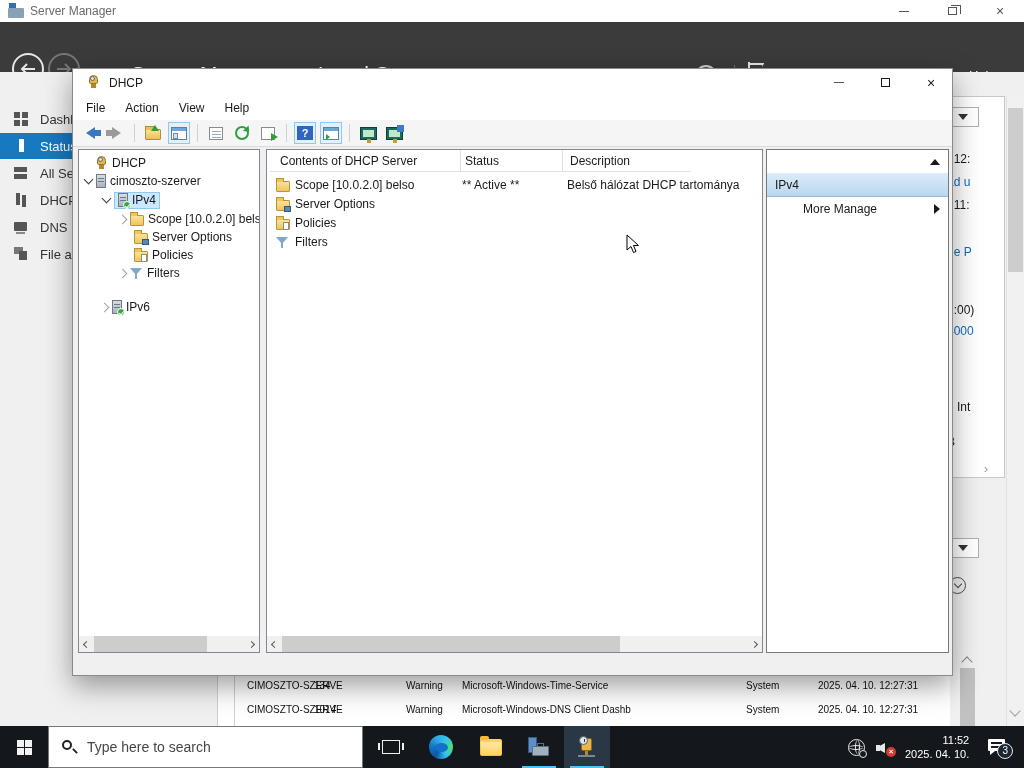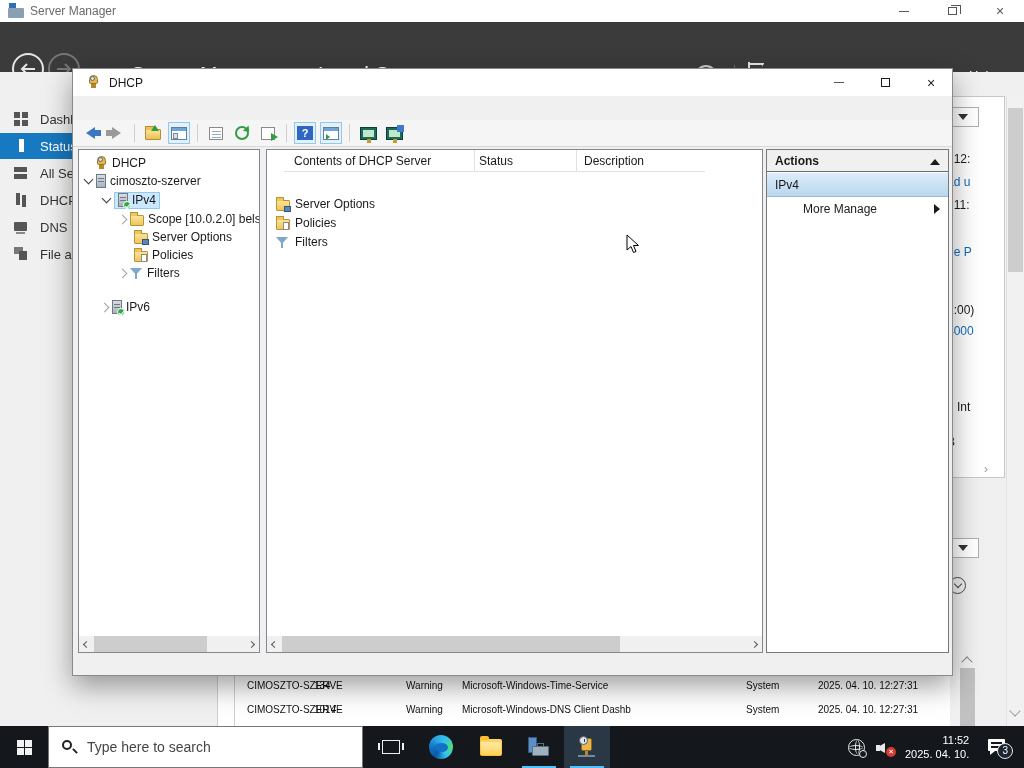--- a/index.html
+++ b/index.html
@@ -130,21 +130,21 @@
   .ic-check { position:absolute; right:-4px; bottom:-3px; width:8px; height:8px; background:#2eaa3e; border-radius:50%; border:1px solid #fff; }
   .ic-check:after { content:""; position:absolute; left:2px; top:1px; width:2px; height:4px; border-right:1.5px solid #fff; border-bottom:1.5px solid #fff; transform:rotate(40deg); }
   .ic-folder { width:14px; height:11px; background:linear-gradient(#fbe394,#edc65c); border:1px solid #b9933c; border-radius:1px; margin-top:2px; }
   .ic-folder:before { content:""; position:absolute; left:-1px; top:-4px; width:6px; height:3px; background:#edc65c; border:1px solid #b9933c; border-bottom:none; }
   .ic-gear { position:absolute; right:-2px; bottom:-2px; width:7px; height:6px; background:#5c87b5; border:1px solid #32567c; }
   .ic-page { position:absolute; right:0; bottom:-1px; width:6px; height:8px; background:#fff; border:1px solid #8a8a8a; }
   .ic-funnel { width:13px; height:12px; }
   .ic-funnel:before { content:""; position:absolute; left:0; top:1px; width:0; height:0; border-top:7px solid #7fa8c9; border-left:6px solid transparent; border-right:6px solid transparent; }
   .ic-funnel:after { content:""; position:absolute; left:5px; top:6px; width:2px; height:6px; background:#7fa8c9; }
 
-  .list-header { position:absolute; left:17px; top:0; width:421px; height:22px; background:#fff; border-bottom:1px solid #e0e0e0; font-size:12px; color:#1a1a1a; }
+  .list-header { position:absolute; left:3px; top:0; width:421px; height:22px; background:#fff; border-bottom:1px solid #e0e0e0; font-size:12px; color:#1a1a1a; }
   .list-header span { position:absolute; top:4px; }
   .col-line { position:absolute; top:0; width:1px; height:22px; background:#e0e0e0; }
   .list-row { position:absolute; left:0; width:495px; height:19px; font-size:12px; color:#1a1a1a; }
   .list-row .cell { position:absolute; top:2px; white-space:nowrap; }
   .list-row .c0 { left:28px; } .list-row .c1 { left:195px; } .list-row .c2 { left:300px; }
   .list-row .ric { position:absolute; left:9px; top:3px; }
 
   .hscroll { position:absolute; height:16px; background:#f0f0f0; display:flex; align-items:center; }
   .hs-btn { width:15px; height:16px; display:flex; align-items:center; justify-content:center; }
   .hs-l { width:5px; height:5px; border-left:1.5px solid #555; border-bottom:1.5px solid #555; transform:rotate(45deg); }
@@ -369,20 +369,26 @@
         <div class="ctl-min-bar"></div>
       </div>
     <div class="abs dhcp-ctl" style="left:791px">
         <div class="ctl-max"></div>
       </div>
     <div class="abs dhcp-ctl" style="left:837px">
         <span class="ctl-x">×</span>
       </div>
   </div>
 
+  <div class="abs dhcp-menubar">
+    <span class="menu-item" style="padding-left:13px">File</span>
+    <span class="menu-item">Action</span>
+    <span class="menu-item">View</span>
+    <span class="menu-item">Help</span>
+  </div>
 
   <div class="abs dhcp-toolbar">
     <div class="tb">
         <div class="arrow-l"></div>
       </div>
     <div class="tb">
         <div class="arrow-r"></div>
       </div>
     <div class="tb-sep"></div>
     <div class="tb">
@@ -509,20 +515,26 @@
   </div>
 
   <div class="abs pane list-pane">
     <div class="list-header">
       <span style="left:10px">Contents of DHCP Server</span>
       <span style="left:195px">Status</span>
       <span style="left:300px">Description</span>
       <div class="col-line" style="left:190px"></div>
       <div class="col-line" style="left:292px"></div>
     </div>
+    <div class="list-row" style="top:26px">
+      <div class="ric ic ic-folder"></div>
+      <span class="cell c0">Scope [10.0.2.0] belso</span>
+      <span class="cell c1">** Active **</span>
+      <span class="cell c2">Belső hálózat DHCP tartománya</span>
+    </div>
     <div class="list-row" style="top:45px">
       <div class="ric ic ic-folder">
           <div class="ic-gear"></div>
         </div>
       <span class="cell c0">Server Options</span>
     </div>
     <div class="list-row" style="top:64px">
       <div class="ric ic ic-folder">
           <div class="ic-page"></div>
         </div>
@@ -537,21 +549,20 @@
           <div class="hs-l"></div>
         </div>
       <div class="hs-thumb" style="left:15px; width:338px"></div>
       <div class="hs-btn" style="position:absolute; right:0">
           <div class="hs-r"></div>
         </div>
     </div>
   </div>
 
   <div class="abs act-pane">
-    <div class="act-header">Actions</div>
     <div class="act-section">IPv4</div>
     <div class="act-tri-up"></div>
     <div class="act-more">More Manage</div>
     <div class="act-tri-r"></div>
   </div>
 </div>
 
 <div class="abs cursor">
   <svg width="14" height="21">
       <path d="M1 1 L1 16 L5 12.5 L7.5 18.5 L10 17.5 L7.5 11.5 L12.5 11.5 Z" fill="#ffffff" stroke="#000" stroke-width="1"></path>

